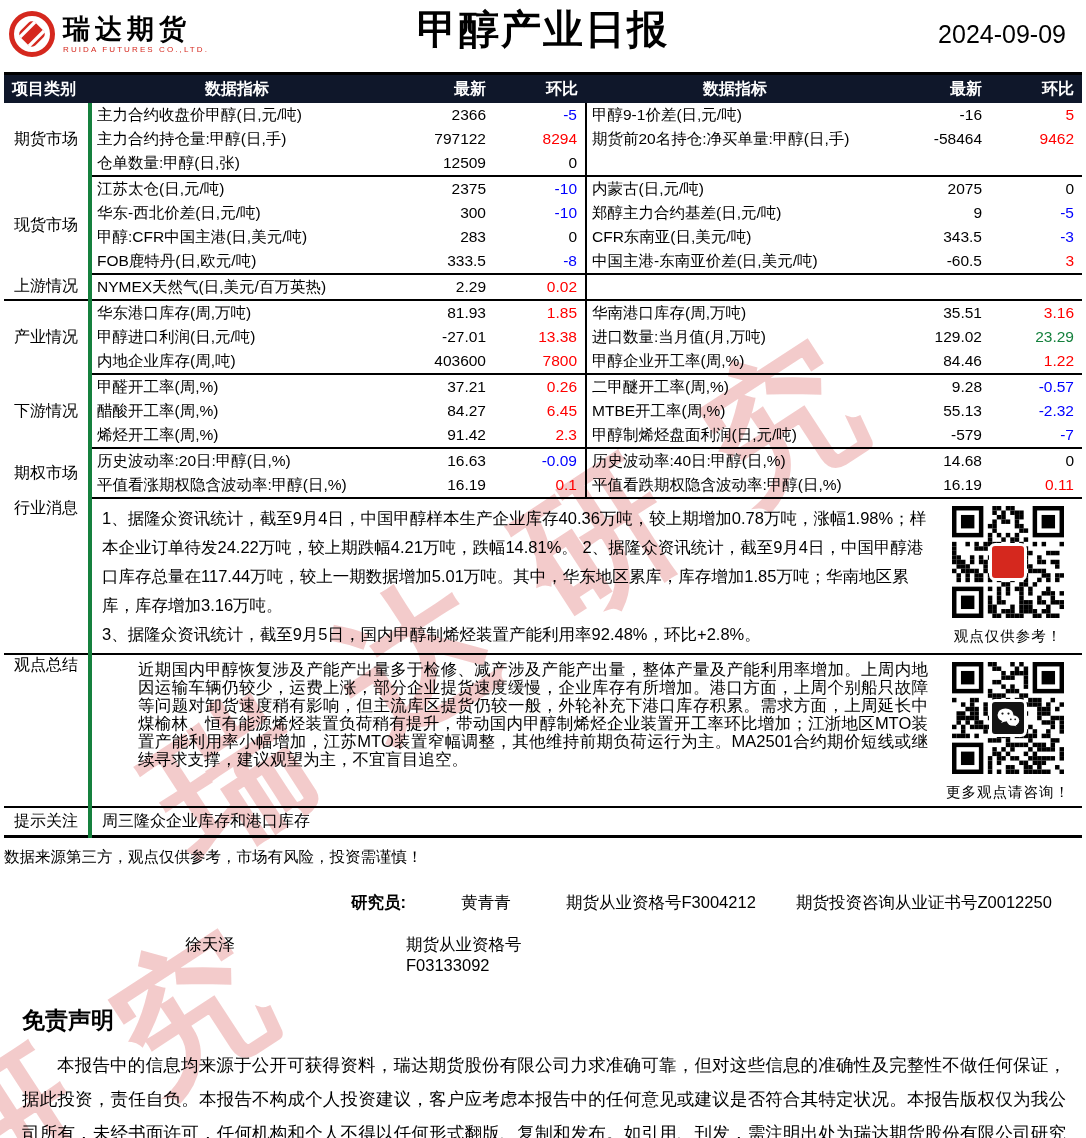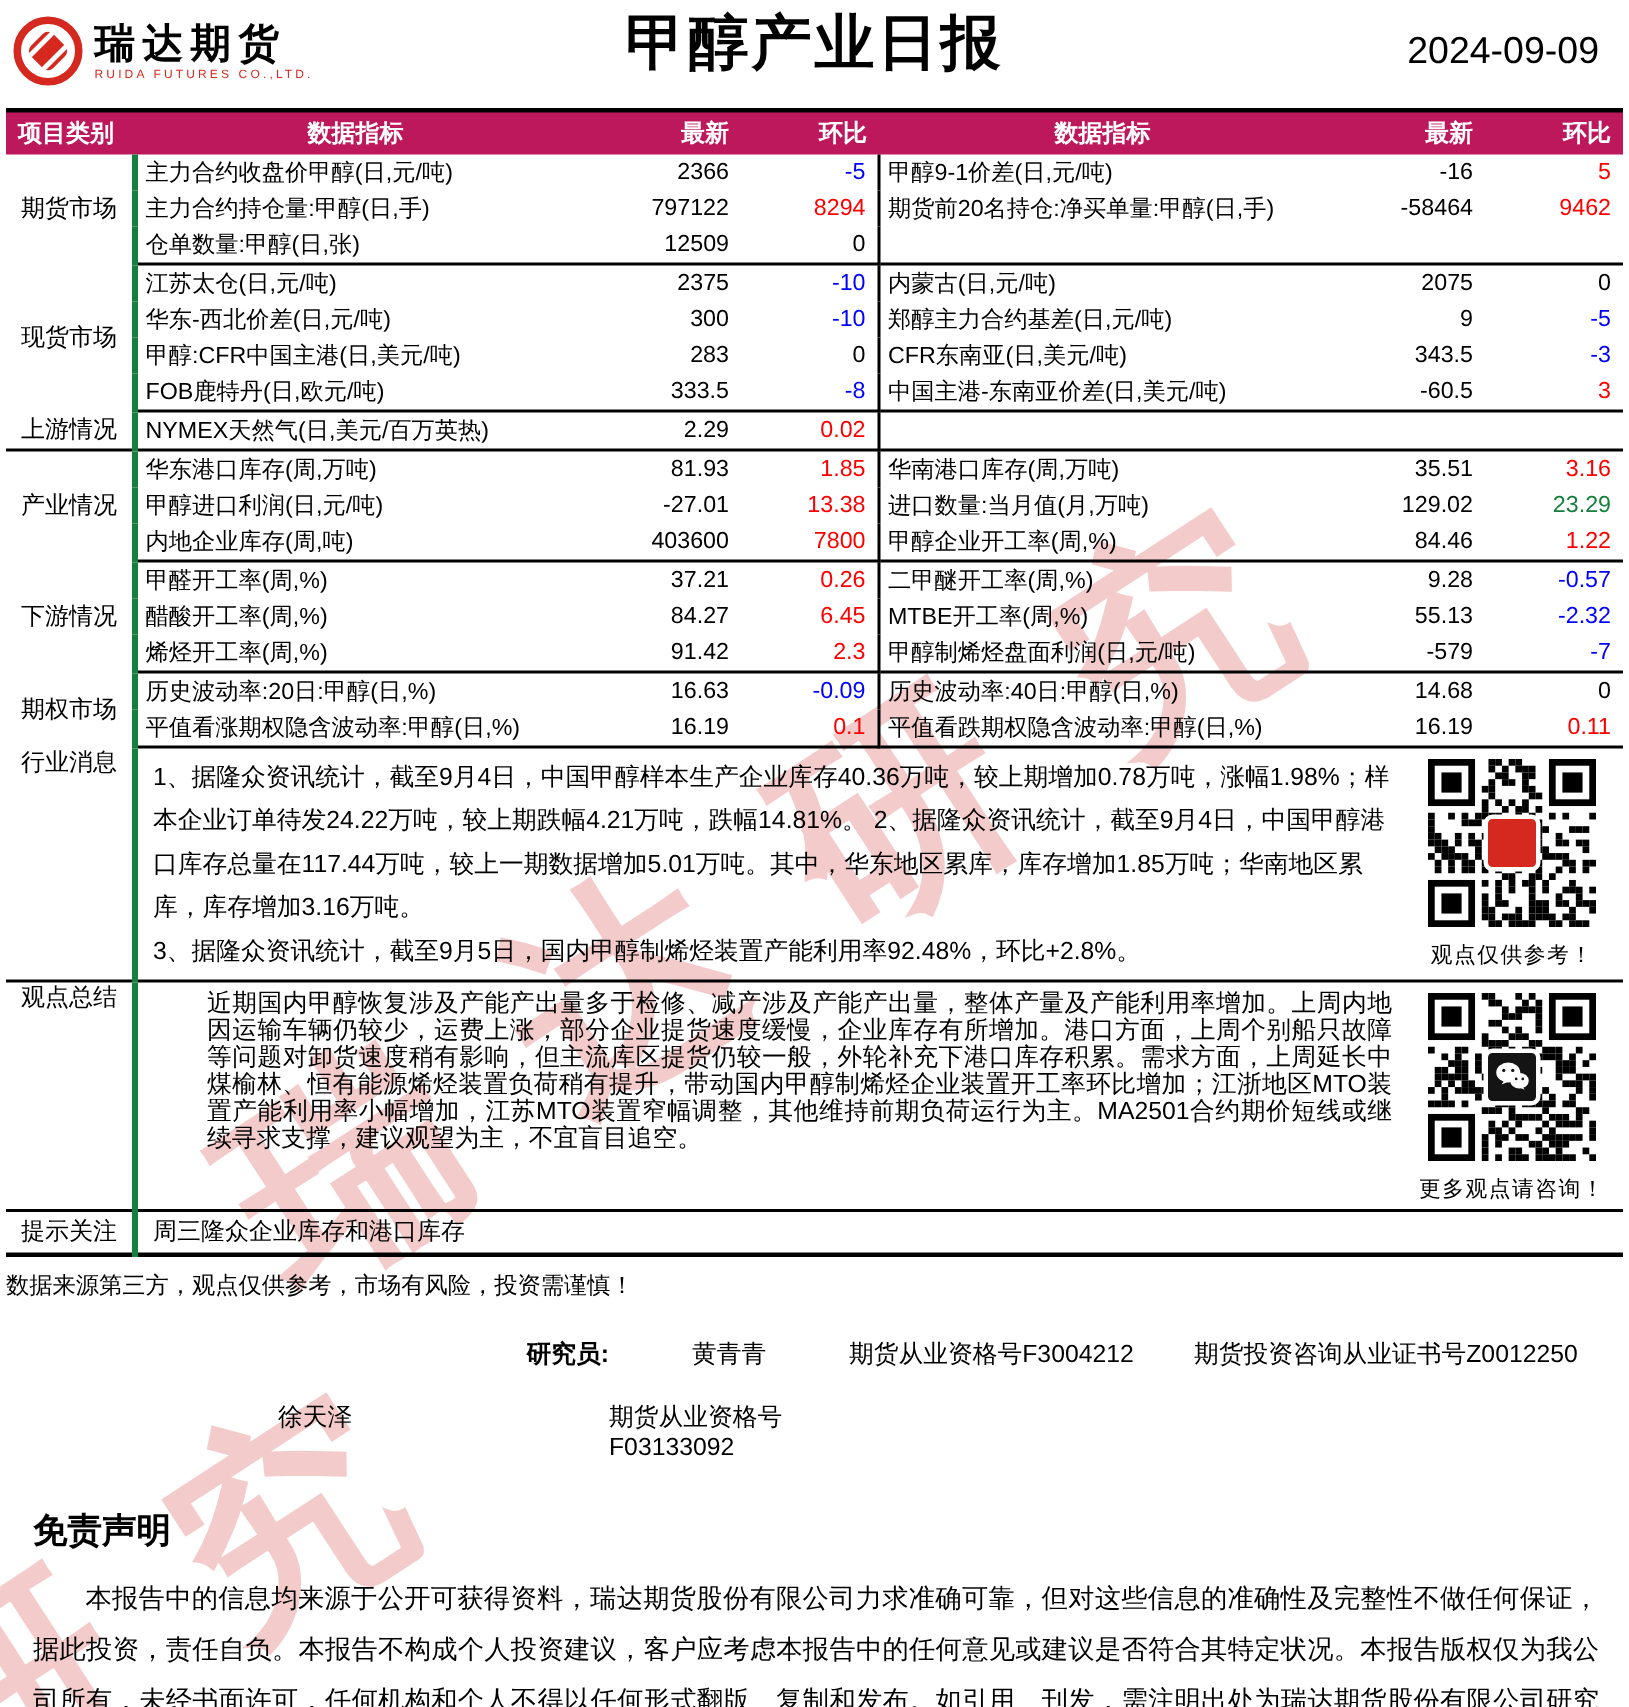--- a/index.html
+++ b/index.html
@@ -25,21 +25,21 @@
   .brand-en{font-size:8px;color:#D5281E;letter-spacing:2.1px;margin-top:1px;}
   .title{position:absolute;left:0;right:0;top:0;margin:0;text-align:center;
     font-size:40px;font-weight:900;letter-spacing:2px;line-height:58px;}
   .date{position:absolute;right:20px;top:20px;font-size:25px;}
 
   
   table.ind-table{
     width:1078px;margin:0 4px;border-collapse:collapse;table-layout:fixed;
     border-top:3px solid #000;border-bottom:3px solid #000;
   }
-  thead th{background:#be185d;color:#fff;font-size:16px;font-weight:700;height:28px;padding:0;margin-left:16px;}
+  thead th{background:#0f172a;color:#fff;font-size:16px;font-weight:700;height:28px;padding:0;margin-left:16px;}
   th.h-cat{text-align:left;padding-left:8px;}
   th.h-ind{text-align:center;}
   th.h-val{text-align:right;padding-right:14px;}
   th.h-chg{text-align:right;padding-right:8px;}
   tbody td{font-size:15.5px;height:24px;padding:0;vertical-align:middle;}
   td.cat{border-right:4px solid #15803d;text-align:center;font-size:16px;}
   td.iname{text-align:left;padding-left:5px;overflow:hidden;white-space:nowrap;}
   td.val{text-align:right;padding-right:14px;}
   td.chg{text-align:right;padding-right:8px;}
   td.chg-l{border-right:2px solid #000;}

